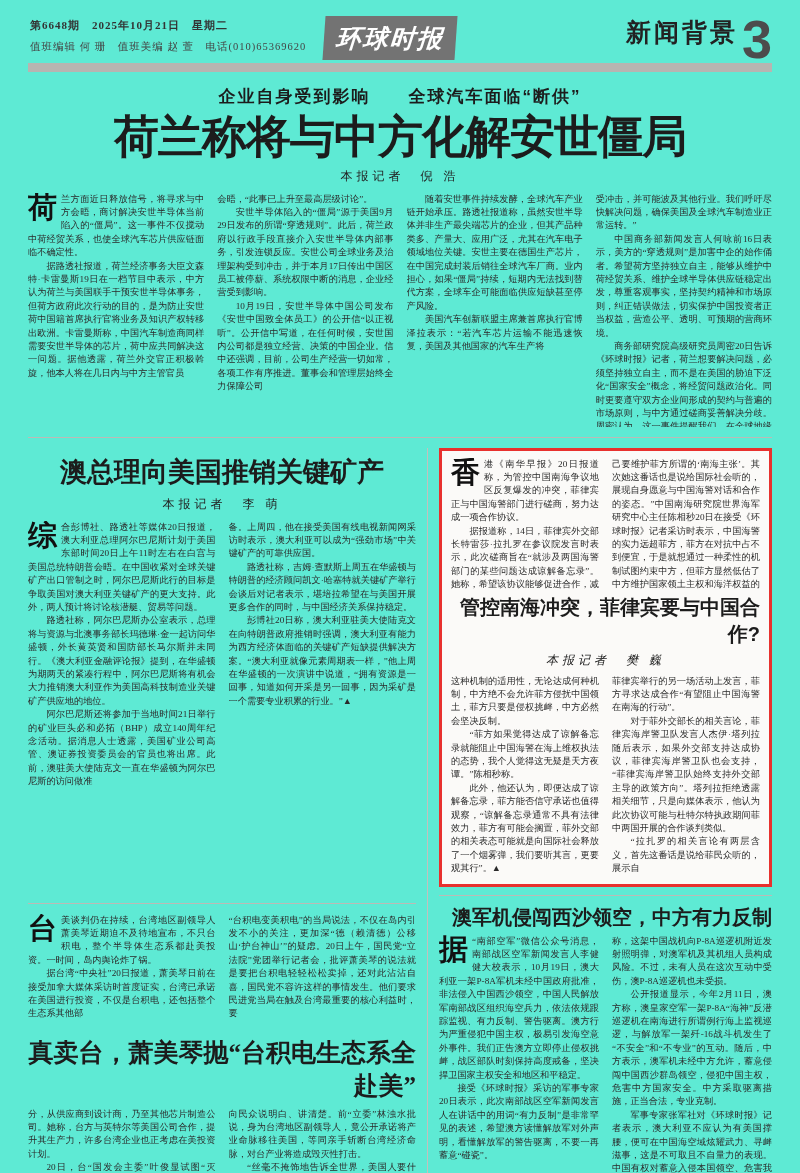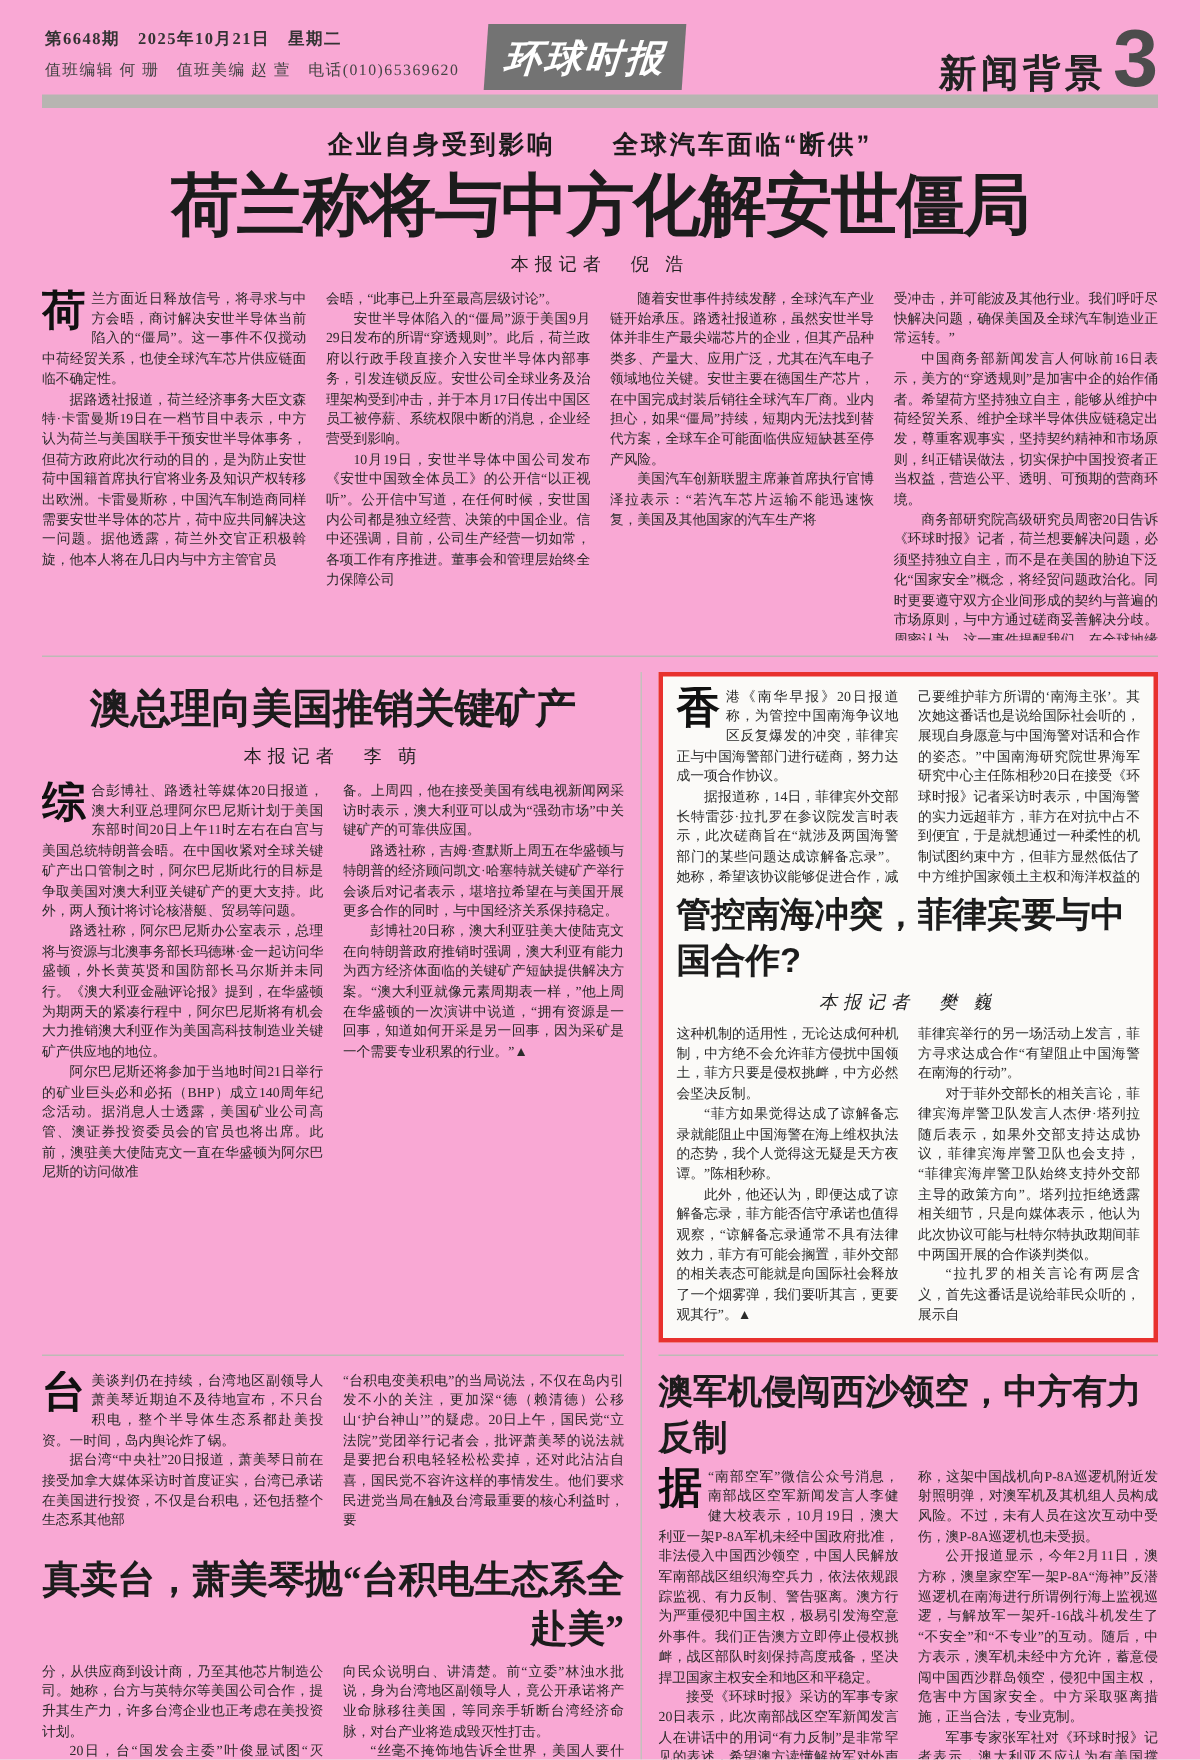--- a/index.html
+++ b/index.html
@@ -1,47 +1,47 @@
 <!DOCTYPE html>
 <html lang="zh"><head>
 <meta charset="utf-8">
 <style>
   html,body{margin:0;padding:0;background:#e9e7e3;}
   .page{
     position:relative;width:800px;height:1173px;margin:0 auto;
-    background:#f9a8d4;color:#1c1c1c;overflow:hidden;
+    background:#5eead4;color:#1c1c1c;overflow:hidden;
     font-family:"Liberation Serif","DejaVu Serif",serif;
   }
   .inner{padding:16px 28px 0 28px;}
   
   .hdr{position:relative;height:44px;}
   .hdr-left{position:absolute;left:2px;top:2px;}
   .issue-line{font-size:11px;font-weight:bold;letter-spacing:1px;color:#333;}
   .editor-line{font-size:10.5px;margin-top:7px;letter-spacing:1px;color:#444;}
   .masthead{
     position:absolute;left:296px;top:0;width:132px;height:44px;
     background:#737373;color:#fff;display:flex;align-items:center;justify-content:center;
     font-family:"Liberation Sans","DejaVu Sans",sans-serif;
     font-weight:bold;font-style:italic;font-size:25px;letter-spacing:2px;
     transform:skewX(-4deg);
   }
   .hdr-right{position:absolute;right:0;top:-4px;display:flex;align-items:flex-start;}
-  .section-name{font-size:25px;font-weight:900;letter-spacing:3px;color:#222;margin-top:20px;
+  .section-name{font-size:25px;font-weight:900;letter-spacing:3px;color:#222;margin-top:4px;
     font-family:Liberation Mono, monospace;}
   .page-num{font-size:54px;font-weight:900;color:#4c4c4c;line-height:1;margin-left:4px;
     font-family:"Liberation Sans","DejaVu Sans",sans-serif;}
   .hdr-bar{height:9px;background:#b7b5b1;margin-top:3px;}
   
   .kicker{font-size:17px;font-weight:bold;text-align:center;margin:13px 0 4px;letter-spacing:2px;
     font-family:"Liberation Sans","DejaVu Sans",sans-serif;}
   .headline-xl{font-size:45px;font-weight:900;text-align:center;margin:2px 0 6px;letter-spacing:-1px;
     line-height:1.1;font-family:"Liberation Sans","DejaVu Sans",sans-serif;}
   .headline-lg{font-size:27px;font-weight:900;text-align:center;margin:6px 0 2px;letter-spacing:0px;
     font-family:"Liberation Sans","DejaVu Sans",sans-serif;}
-  .headline-md{font-size:23px;font-weight:900;text-align:left;margin:4px 0 2px;
+  .headline-md{font-size:20px;font-weight:900;text-align:right;margin:4px 0 2px;
     font-family:"Liberation Sans","DejaVu Sans",sans-serif;}
   .headline-sm{font-size:25px;font-weight:900;text-align:right;margin:4px 0 2px;
     font-family:Liberation Serif, serif;}
   .byline{font-size:12px;text-align:center;margin:6px 0 8px;letter-spacing:4px;color:#222;}
   .colwrap{display:flex;overflow:hidden;}
   .col{flex:1;overflow:hidden;}
   .col + .col{margin-left:13px;}
   .col p{margin:0;font-size:9.2px;line-height:13.4px;text-align:justify;text-indent:2em;
     color:#2a2a2a;}
   .col p.cont{text-indent:0;}

